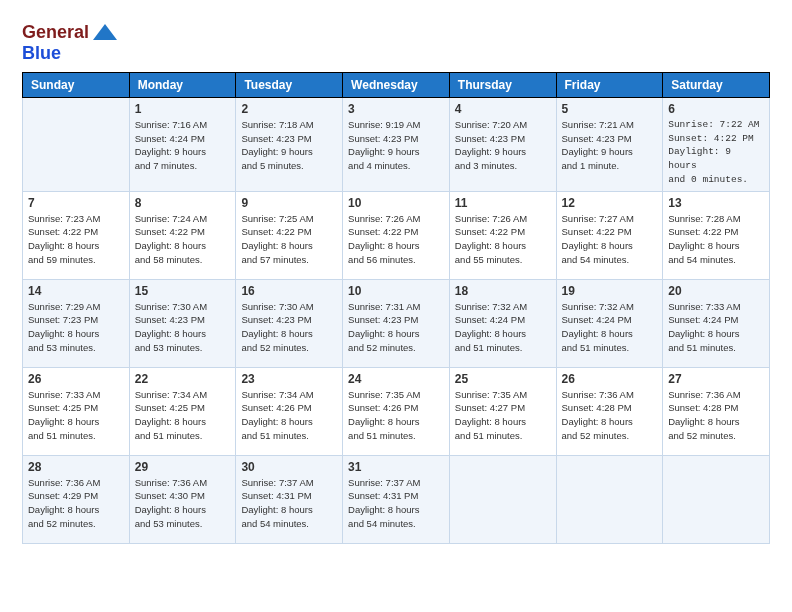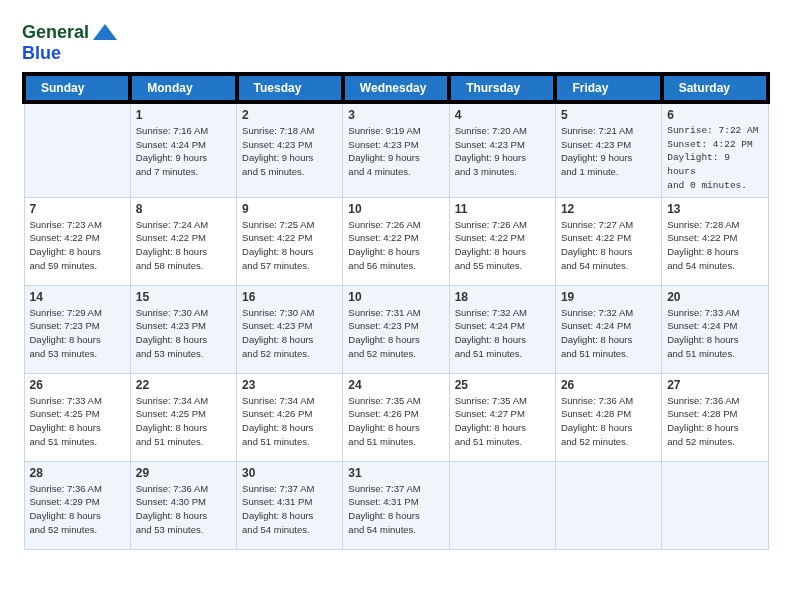--- a/index.html
+++ b/index.html
@@ -24,21 +24,21 @@
       align-items: center;
       margin-top: 4px;
     }
     .logo-text {
       font-size: 18px;
       font-weight: bold;
       color: #333;
       line-height: 1.1;
     }
     .logo-text span {
-      color: #14532d;
+      color: #7f1d1d;
     }
     .logo-icon {
       width: 28px;
       height: 22px;
       margin-left: 2px;
     }
     .title-block {
       text-align: right;
     }
     .month-title {
@@ -55,23 +55,23 @@
     table {
       width: 100%;
       border-collapse: collapse;
       table-layout: fixed;
     }
     thead tr th {
       background-color: #2176c7;
       color: #fff;
       font-size: 12px;
       font-weight: bold;
-      padding: 5px 15px;
+      padding: 5px 8px;
       text-align: left;
-      border: 4px solid #000000;
+      border: 1px solid #000000;
     }
     tbody tr td {
       border: 1px solid #c8d8ea;
       vertical-align: top;
       padding: 4px 5px;
       height: 88px;
       background: #fff;
       font-size: 10px;
       color: #333;
     }

